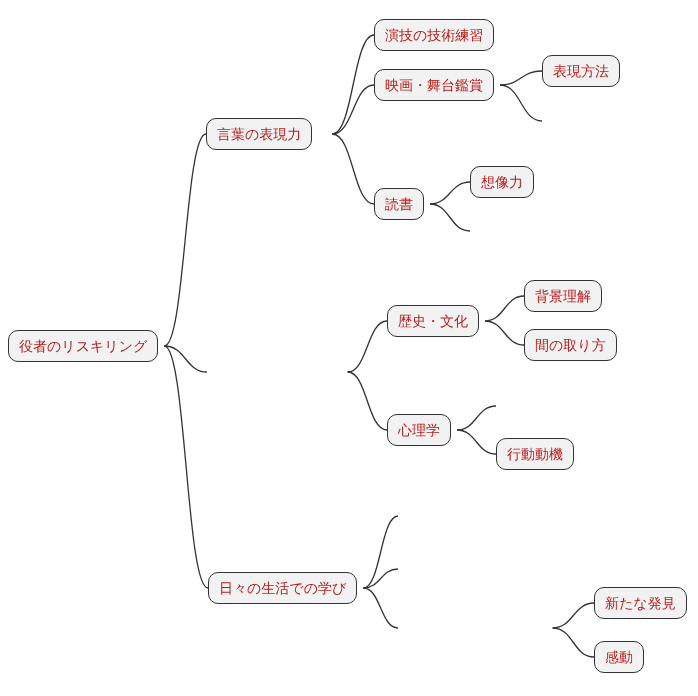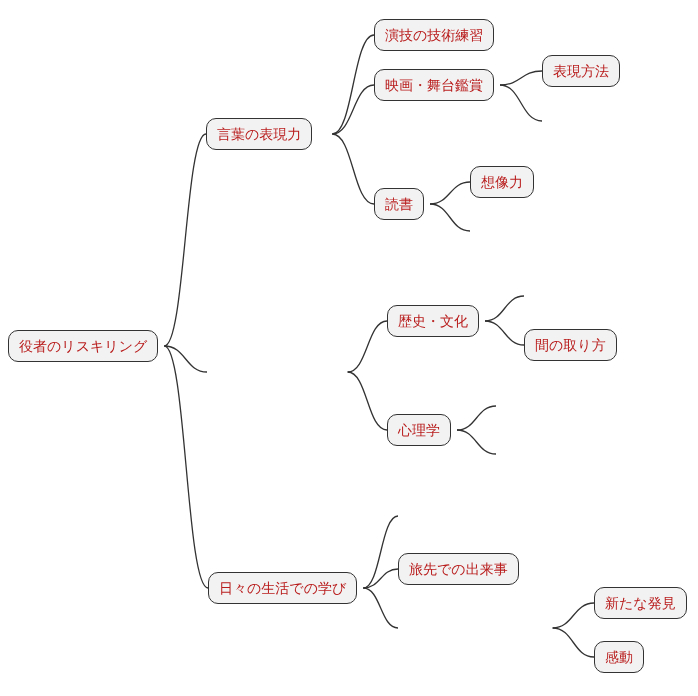--- a/index.html
+++ b/index.html
@@ -83,30 +83,31 @@
 
 
   <div class="node" id="n-b0c2" style="left:374px; top:188px">読書</div>
 
   <div class="node" id="n-b0c2g0" style="left:470px; top:166px">想像力</div>
 
 
 
   <div class="node" id="n-b1c0" style="left:387px; top:305px">歴史・文化</div>
 
+  <div class="node" id="n-b1c0g0" style="left:524px; top:280px">背景理解</div>
 
   <div class="node" id="n-b1c0g1" style="left:524px; top:329px">間の取り方</div>
 
   <div class="node" id="n-b1c1" style="left:387px; top:414px">心理学</div>
 
 
+  <div class="node" id="n-b1c1g1" style="left:496px; top:438px">行動動機</div>
 
   <div class="node" id="n-b2" style="left:208px; top:572px">日々の生活での学び</div>
 
 
-  <div class="node" id="n-b2c1" style="left:398px; top:553px">旅先での出来事</div>
 
 
   <div class="node" id="n-b2c2g0" style="left:594px; top:587px">新たな発見</div>
 
   <div class="node" id="n-b2c2g1" style="left:594px; top:641px">感動</div>
 
 </div>
 
 </body></html>

